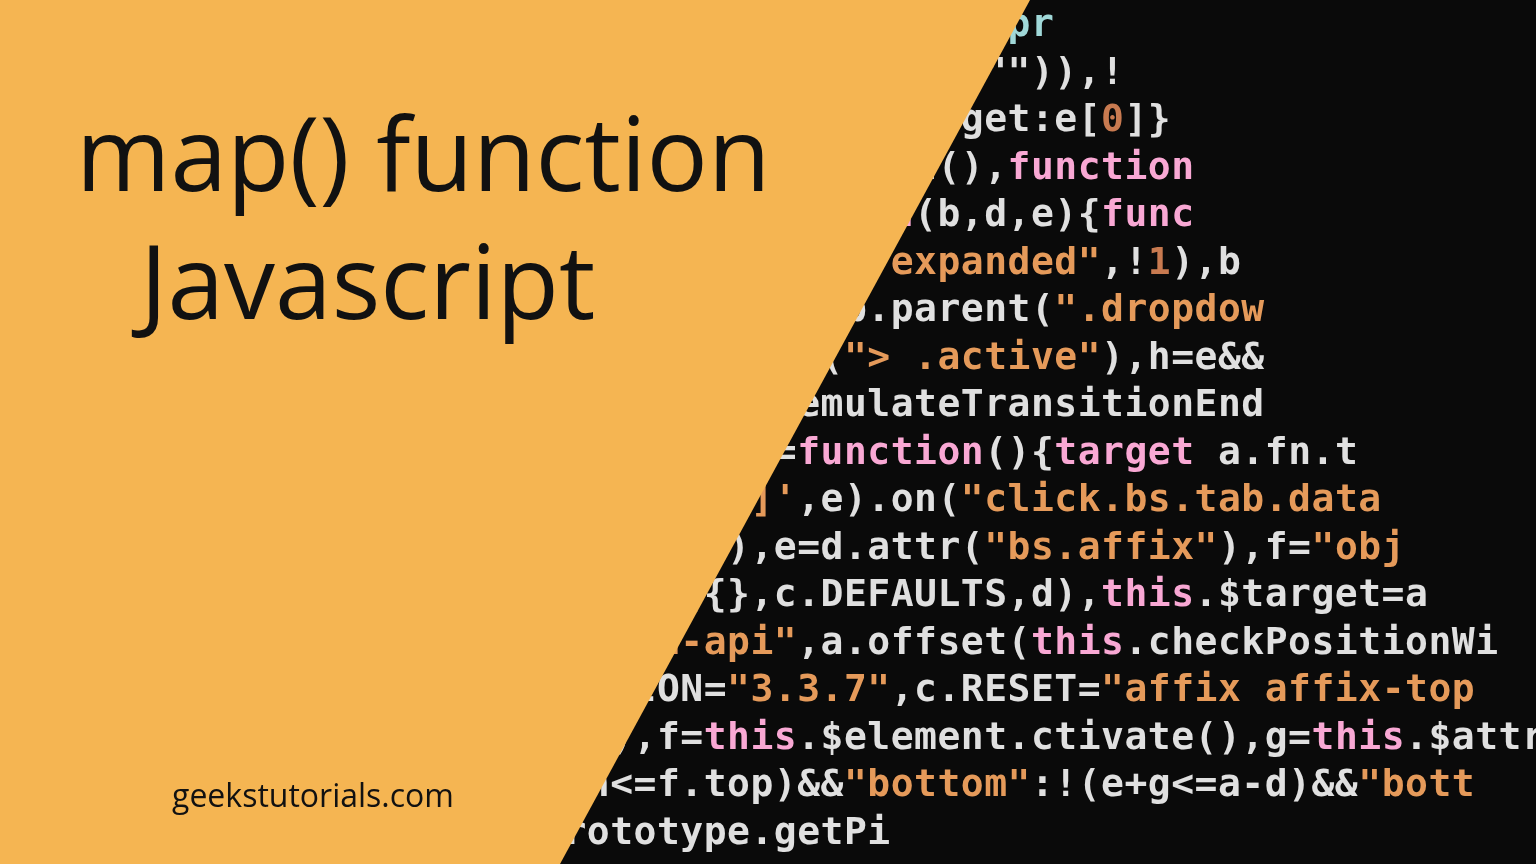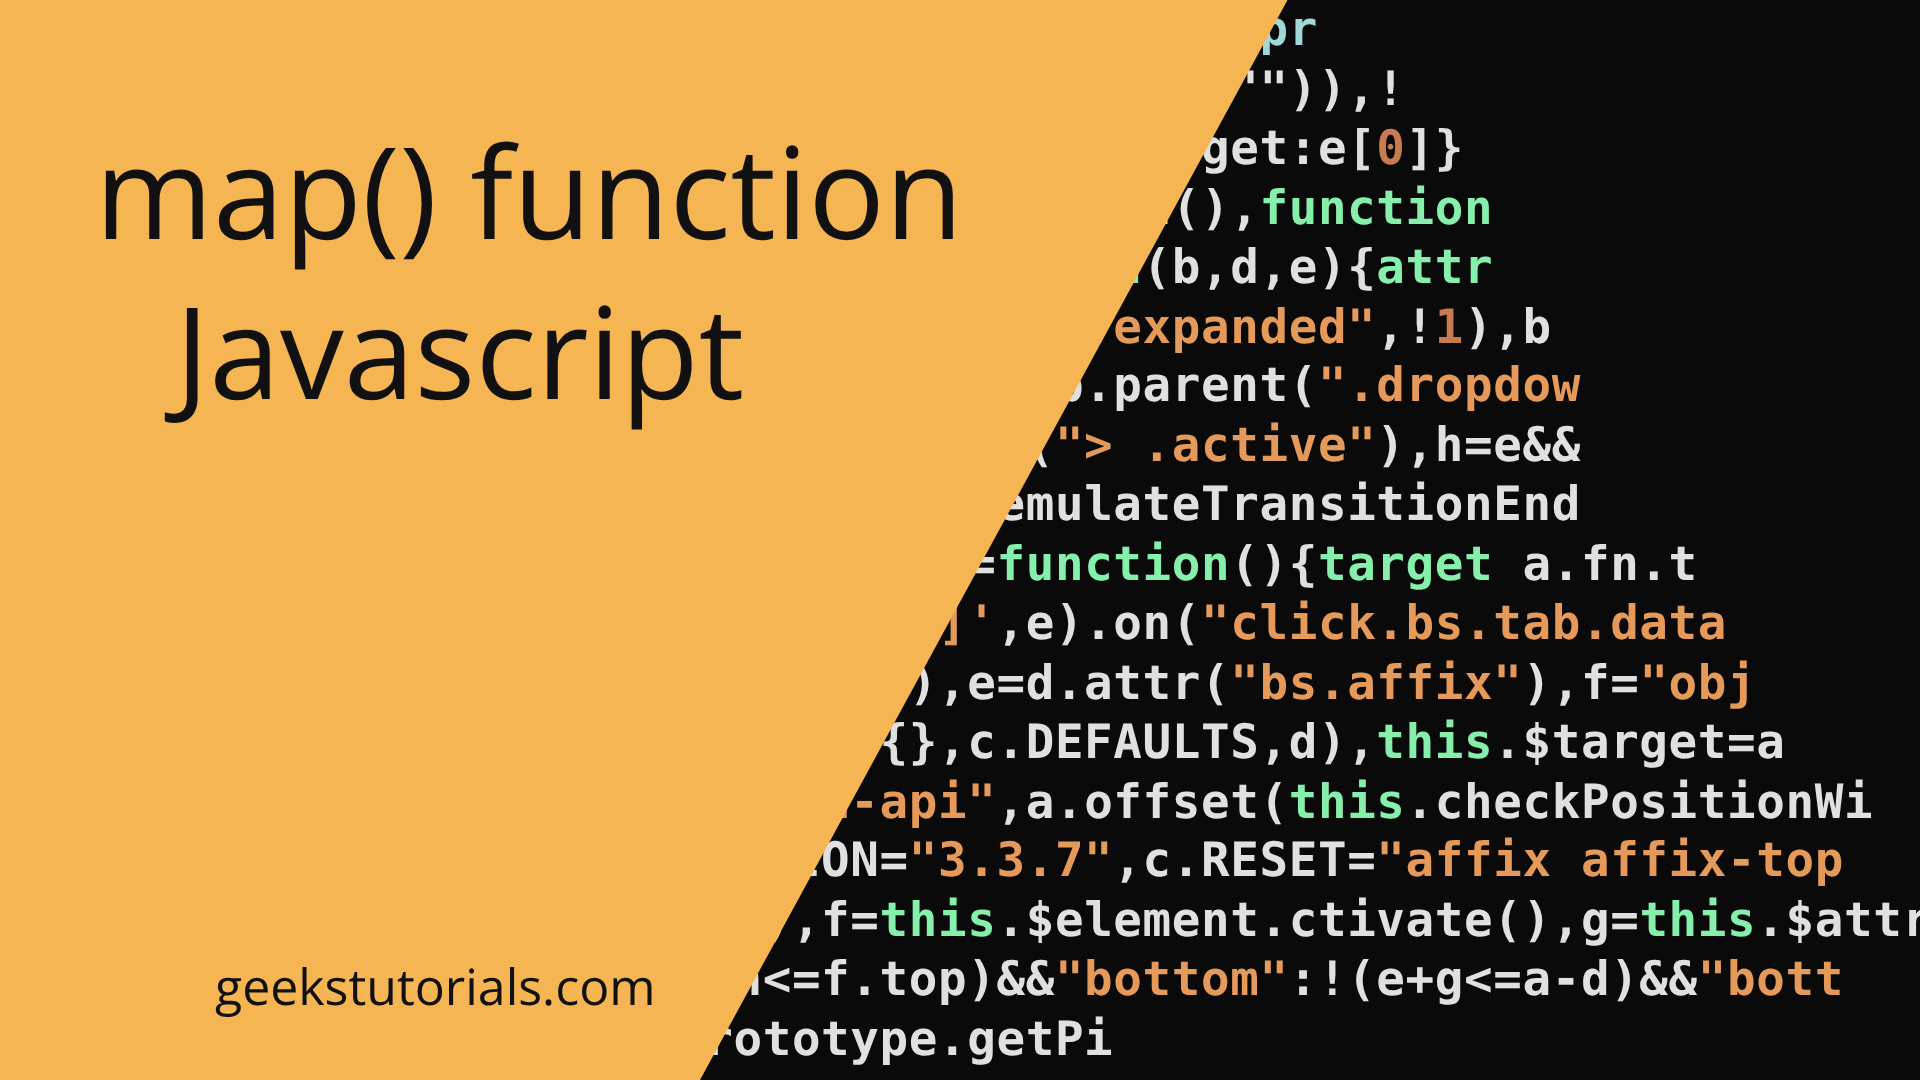--- a/index.html
+++ b/index.html
@@ -21,21 +21,21 @@
       padding: 0 0 0 540px;
       font-family: 'Consolas', 'Monaco', monospace;
       font-size: 38px;
       line-height: 1.25;
       font-weight: bold;
       overflow: hidden;
       letter-spacing: 0.5px;
     }
     .code-bg .line { white-space: nowrap; }
     .w { color: #e0e0e0; }
-    .b { color: #86efac; }
+    .b { color: #f9a8d4; }
     .o { color: #e59a5a; }
     .v { color: #a0d8d8; }
     .c { color: #c87a50; }
     .overlay {
       position: absolute;
       top: 0;
       left: 0;
       width: 100%;
       height: 100%;
       background: #f5b552;
@@ -47,34 +47,34 @@
       font-weight: 400;
       color: #111;
       line-height: 1.25;
       font-family: 'Segoe UI', 'Open Sans', sans-serif;
     }
     .title .line2 { margin-left: 64px; }
     .footer {
       position: absolute;
       bottom: 48px;
       left: 172px;
-      font-size: 40px;
+      font-size: 32px;
       color: #111;
       font-family: 'Segoe UI', 'Open Sans', sans-serif;
     }
   </style>
 </head>
 <body>
 
 <div class="code-bg">
   <div class="line"><span class="v">TION_DURATION=150,c.pr</span></div>
   <div class="line"><span class="w">e(/.*(?=#[^\s]*$)/,"")),!</span></div>
   <div class="line"><span class="o">s.tab"</span><span class="w">,{relatedTarget:e[</span><span class="c">0</span><span class="w">]}</span></div>
   <div class="line"><span class="w">tivate(h,h.parent(),</span><span class="b">function</span></div>
-  <div class="line"><span class="w">ctivate=</span><span class="b">function</span><span class="w">(b,d,e){</span><span class="b">attr</span></div>
+  <div class="line"><span class="w">ctivate=</span><span class="b">function</span><span class="w">(b,d,e){</span><span class="b">func</span></div>
   <div class="line"><span class="w">]').attr(</span><span class="o">"aria-expanded"</span><span class="w">,!</span><span class="c">1</span><span class="w">),b</span></div>
   <div class="line"><span class="w">lass(</span><span class="o">"fade"</span><span class="w">),b.parent(</span><span class="o">".dropdow</span></div>
   <div class="line"><span class="b">var</span><span class="w"> g=d.find(</span><span class="o">"&gt; .active"</span><span class="w">),h=e&amp;&amp;</span></div>
   <div class="line"><span class="o">ionEnd"</span><span class="w">,f).emulateTransitionEnd</span></div>
   <div class="line"><span class="w">noConflict=</span><span class="b">function</span><span class="w">(){</span><span class="b">target</span><span class="w"> a.fn.t</span></div>
   <div class="line"><span class="o">gle="tab"]'</span><span class="w">,e).on(</span><span class="o">"click.bs.tab.data</span></div>
   <div class="line"><span class="w">d=a(</span><span class="b">this</span><span class="w">),e=d.attr(</span><span class="o">"bs.affix"</span><span class="w">),f=</span><span class="o">"obj</span></div>
   <div class="line"><span class="w">extend({},c.DEFAULTS,d),</span><span class="b">this</span><span class="w">.$target=a</span></div>
   <div class="line"><span class="o">x.data-api"</span><span class="w">,a.offset(</span><span class="b">this</span><span class="w">.checkPositionWi</span></div>
   <div class="line"><span class="w">VERSION=</span><span class="o">"3.3.7"</span><span class="w">,c.RESET=</span><span class="o">"affix affix-top</span></div>

